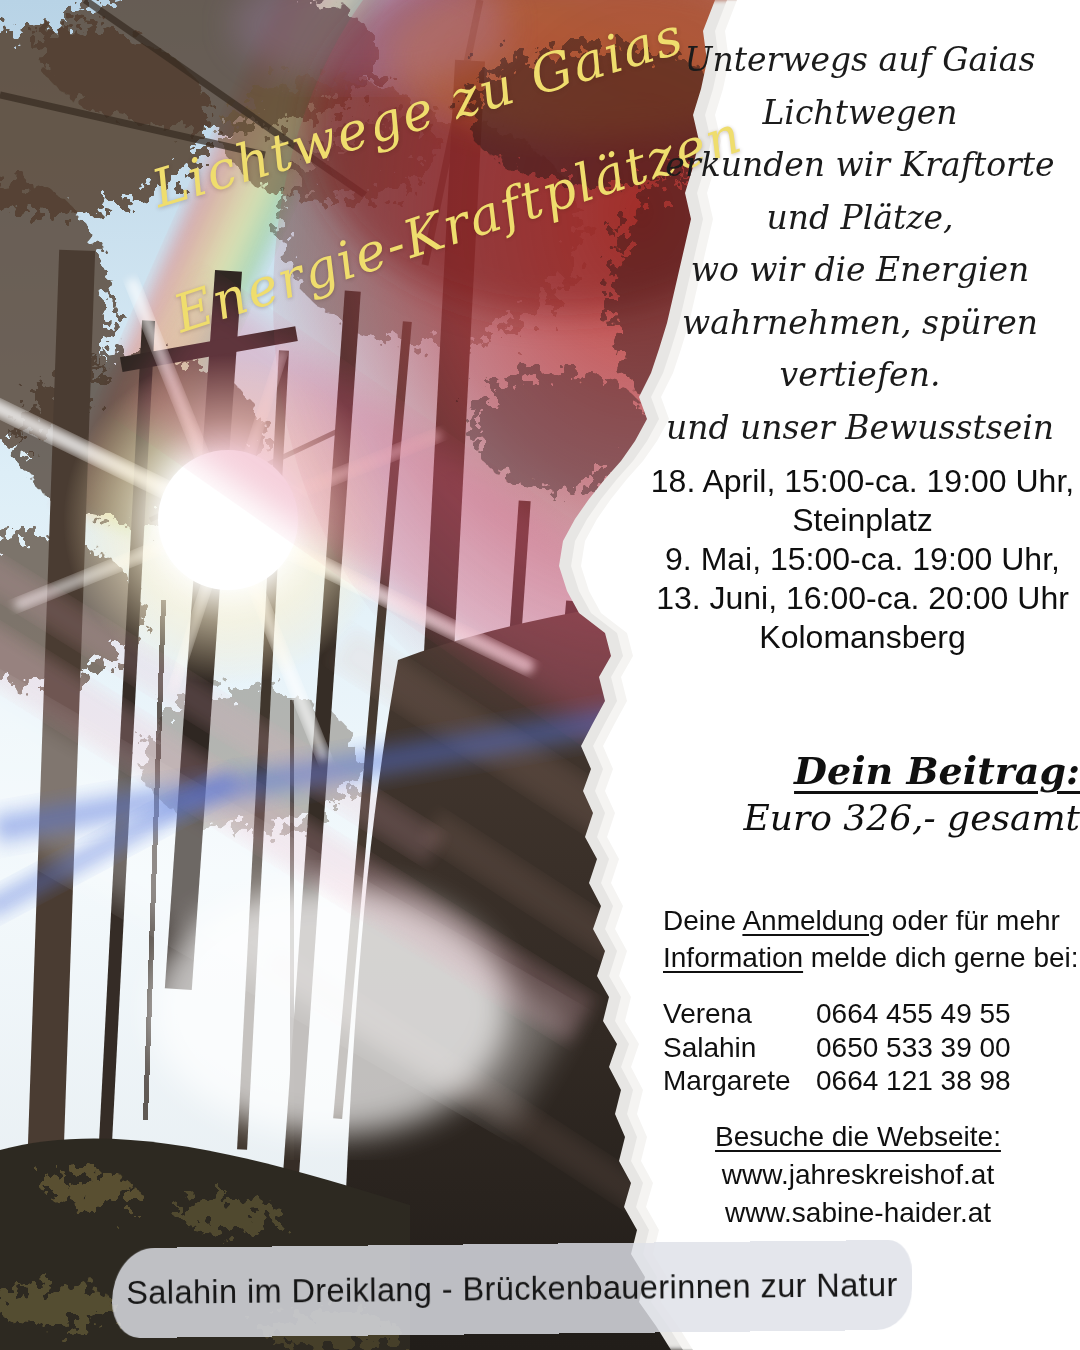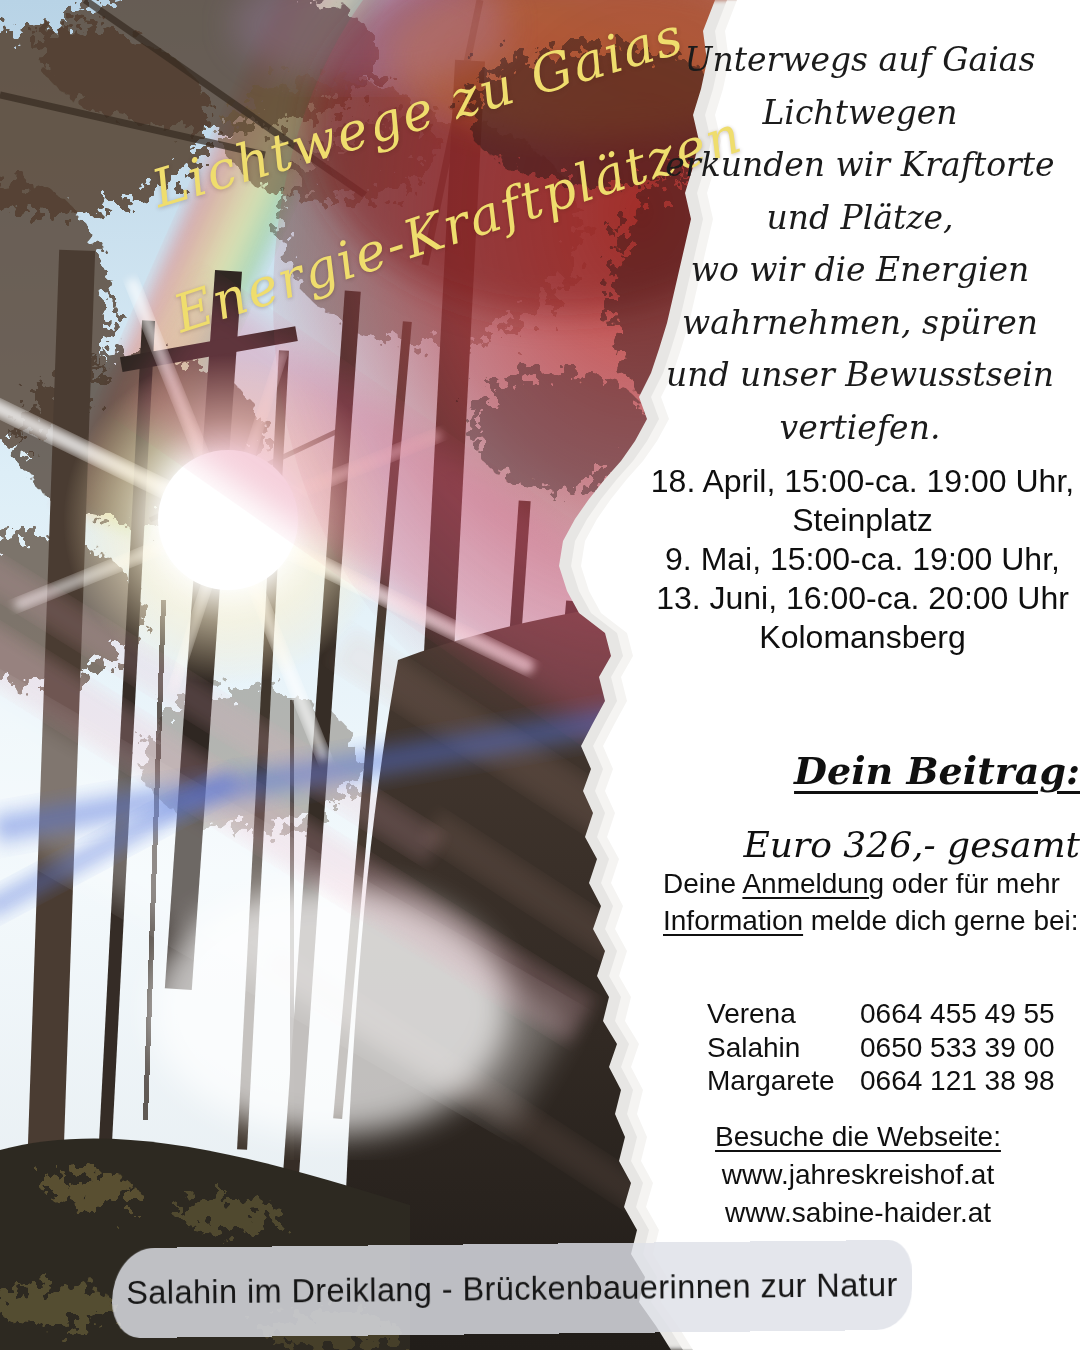--- a/index.html
+++ b/index.html
@@ -25,25 +25,25 @@
   .script{font-family:"DejaVu Serif",serif;font-style:italic;}
   .nw{white-space:nowrap;}
 
   .intro{position:absolute;left:650px;top:34px;width:420px;text-align:center;
     font-size:33px;line-height:52.5px;color:#1b1b1b;}
   .dates{position:absolute;left:645px;top:462px;width:435px;text-align:center;
     font-size:32px;line-height:39px;color:#0f0f0f;}
   .contrib{position:absolute;left:660px;top:748px;width:420px;text-align:right;color:#101010;}
   .contrib .h{font-size:38px;font-weight:700;text-decoration:underline;
     text-decoration-thickness:3px;text-underline-offset:7px;}
-  .contrib .a{font-size:36px;margin-top:31px;}
-  .reg{position:absolute;left:663px;top:865px;width:412px;font-size:28px;line-height:37px;color:#101010;}
+  .contrib .a{font-size:36px;margin-top:4px;}
+  .reg{position:absolute;left:663px;top:902px;width:412px;font-size:28px;line-height:37px;color:#101010;}
   .u{text-decoration:underline;text-underline-offset:4px;}
   .contacts{position:absolute;left:663px;top:997px;width:400px;font-size:28px;line-height:33.5px;color:#101010;}
-  .crow{display:flex;margin-left:44px;}
+  .crow{display:flex;}
   .cname{width:153px;flex:none;}
   .web{position:absolute;left:693px;top:1118px;width:330px;text-align:center;
     font-size:28px;line-height:38px;color:#101010;}
   .banner{position:absolute;left:112px;top:1244px;width:800px;height:90px;
     border-radius:48px 26px 40px 30px / 60px 34px 46px 40px;transform:rotate(-.6deg);
     display:flex;align-items:center;justify-content:center;}
   .banner-text{font-size:32.5px;color:#161616;letter-spacing:.4px;white-space:nowrap;}
 </style>
 </head>
 <body>
@@ -191,22 +191,22 @@
   <div class="headline" id="hl1" style="color: rgb(239, 221, 109);">Lichtwege zu Gaias</div>
   <div class="headline" id="hl2" style="color: rgb(239, 221, 109);">Energie-Kraftplätzen</div>
 
   <div class="intro script">
     <div class="nw">Unterwegs auf Gaias</div>
     <div class="nw">Lichtwegen</div>
     <div class="nw">erkunden wir Kraftorte</div>
     <div class="nw">und Plätze,</div>
     <div class="nw">wo wir die Energien</div>
     <div class="nw">wahrnehmen, spüren</div>
+    <div class="nw">vertiefen.</div>
     <div class="nw">und unser Bewusstsein</div>
-    <div class="nw">vertiefen.</div>
   </div>
 
   <div class="dates">
     <div>
       <div class="nw">18. April, 15:00-ca. 19:00 Uhr,</div>
       <div class="nw">Steinplatz</div>
     </div>
     <div>
       <div class="nw">9. Mai, 15:00-ca. 19:00 Uhr,</div>
     </div>

